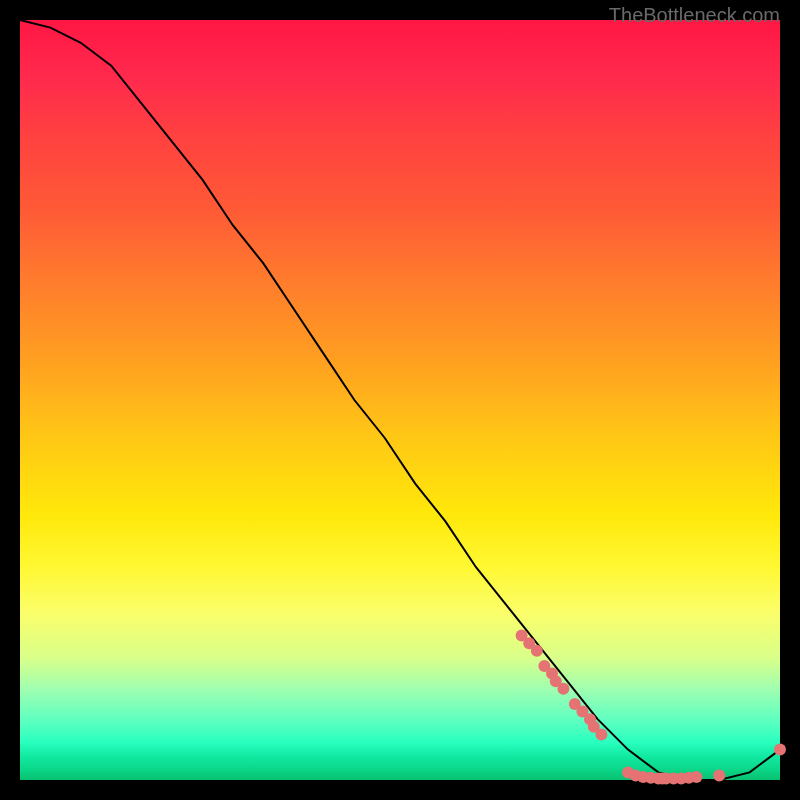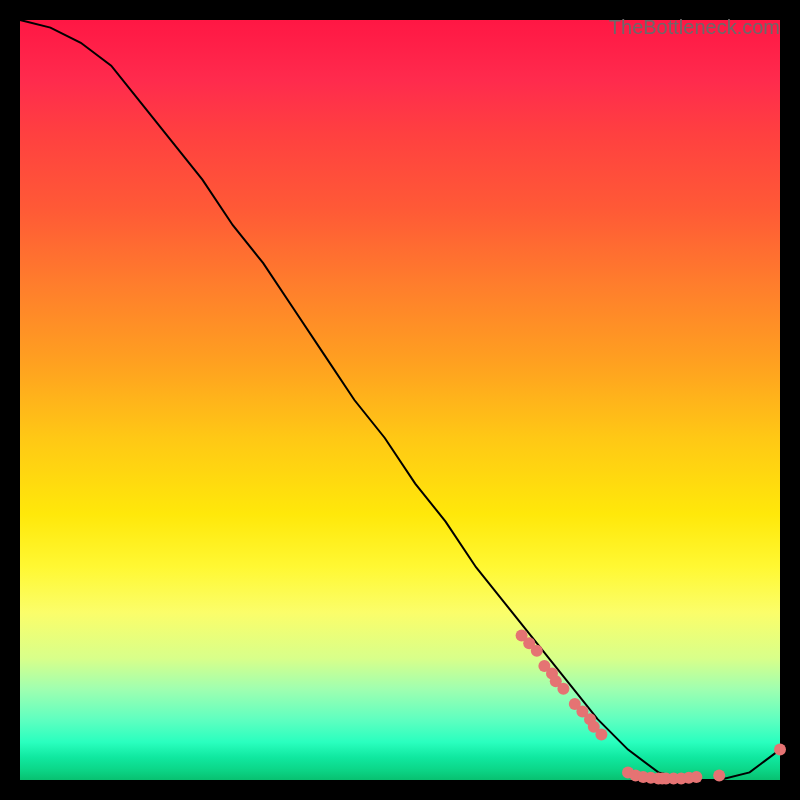--- a/index.html
+++ b/index.html
@@ -11,21 +11,20 @@
     font-family: Arial, sans-serif;
   }
   .watermark {
     position: absolute;
     top: 4px;
     right: 20px;
     color: #6a6a6a;
     font-size: 20px;
     font-weight: 500;
     z-index: 10;
-    margin-top: 12px;
   }
   .plot-area {
     position: absolute;
     left: 20px;
     top: 20px;
     width: 760px;
     height: 760px;
   }
   .gradient-bg {
     position: absolute;

